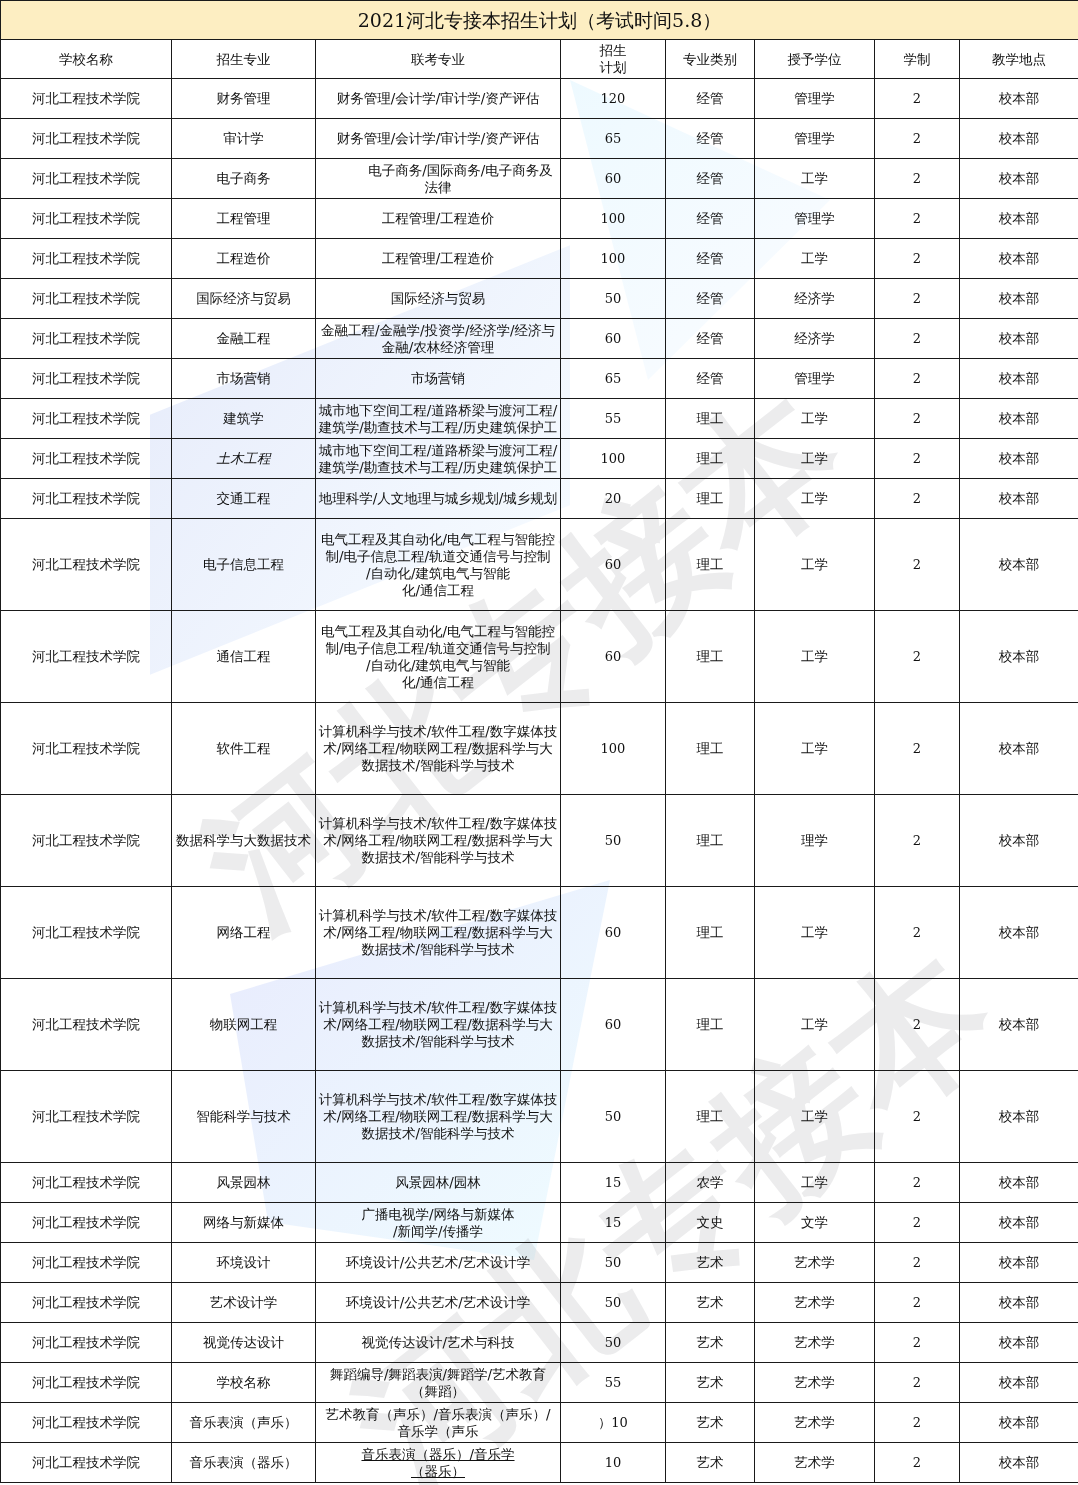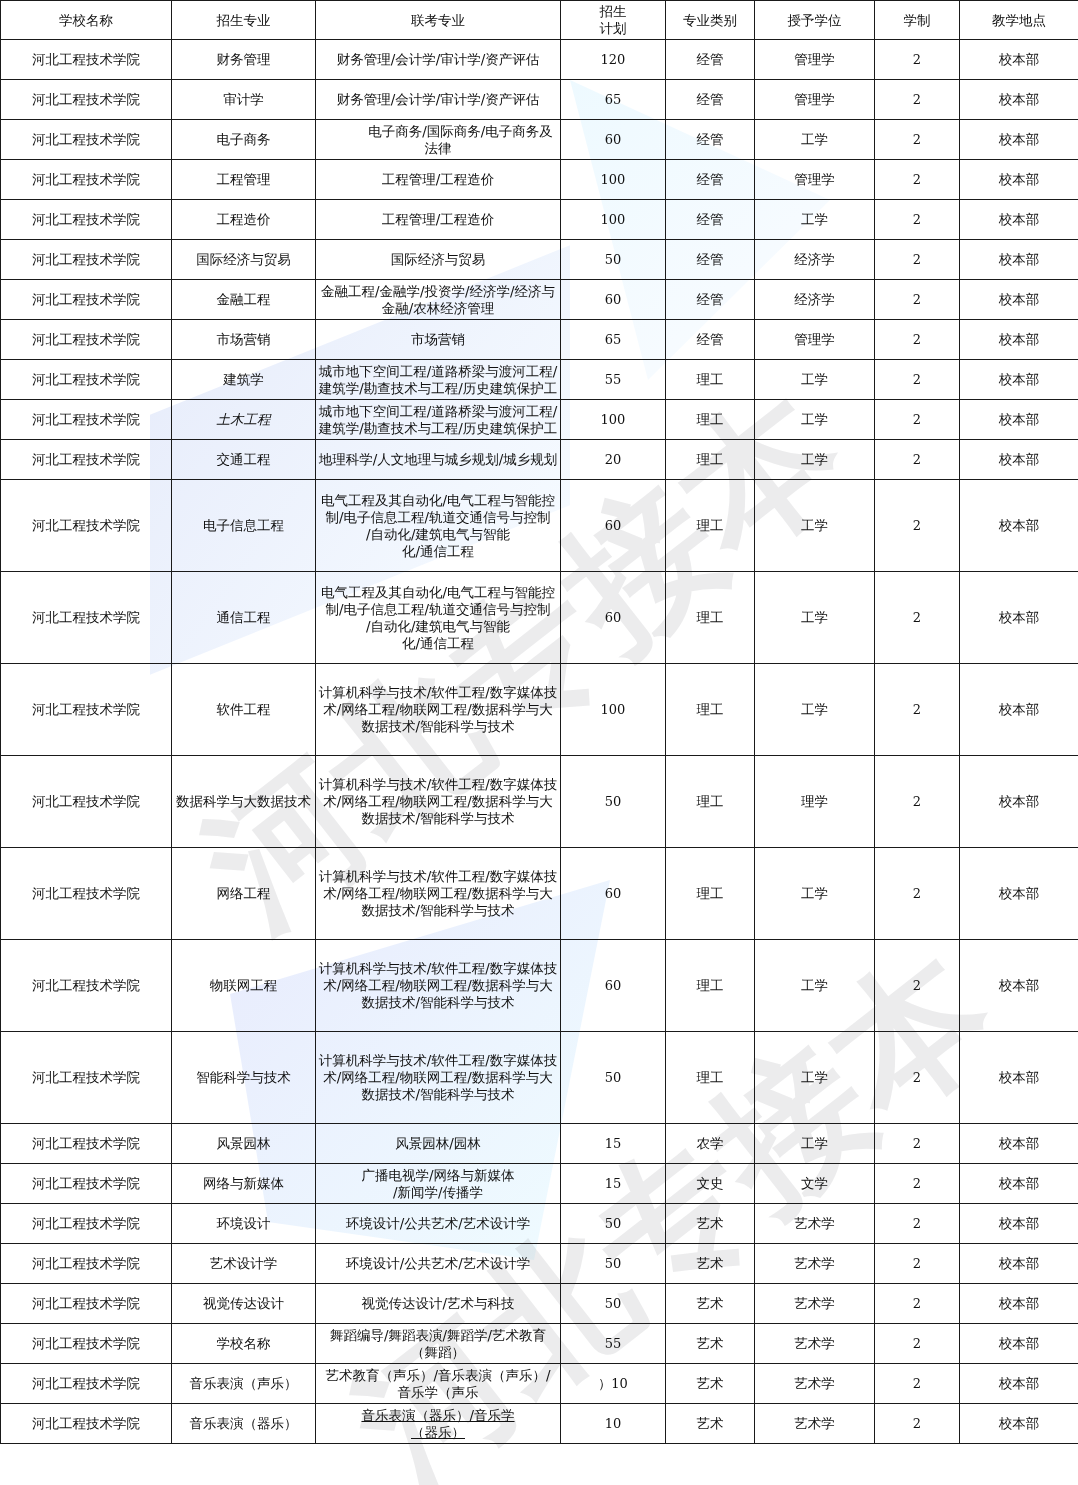--- a/index.html
+++ b/index.html
@@ -31,20 +31,23 @@
     <col style="width:171px">
       <col style="width:144px">
       <col style="width:245px">
       <col style="width:105px">
     <col style="width:89px">
       <col style="width:120px">
       <col style="width:85px">
       <col style="width:119px">
   </colgroup>
   <thead>
+    <tr>
+      <td colspan="8" class="title-cell">2021河北专接本招生计划（考试时间5.8）</td>
+    </tr>
     <tr class="hdr">
       <td>学校名称</td>
       <td>招生专业</td>
       <td>联考专业</td>
       <td><span>招生</span><br><span>计划</span></td>
       <td>专业类别</td>
       <td>授予学位</td>
       <td>学制</td>
       <td>教学地点</td>
     </tr>

